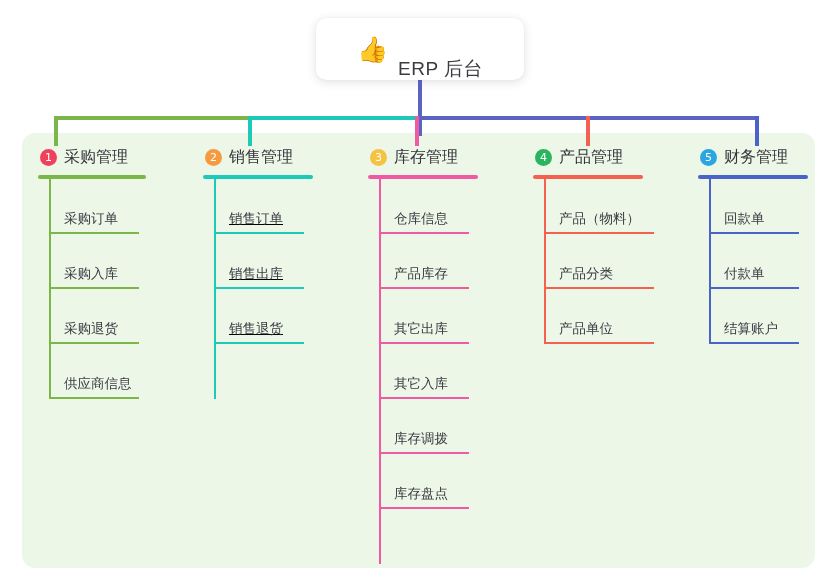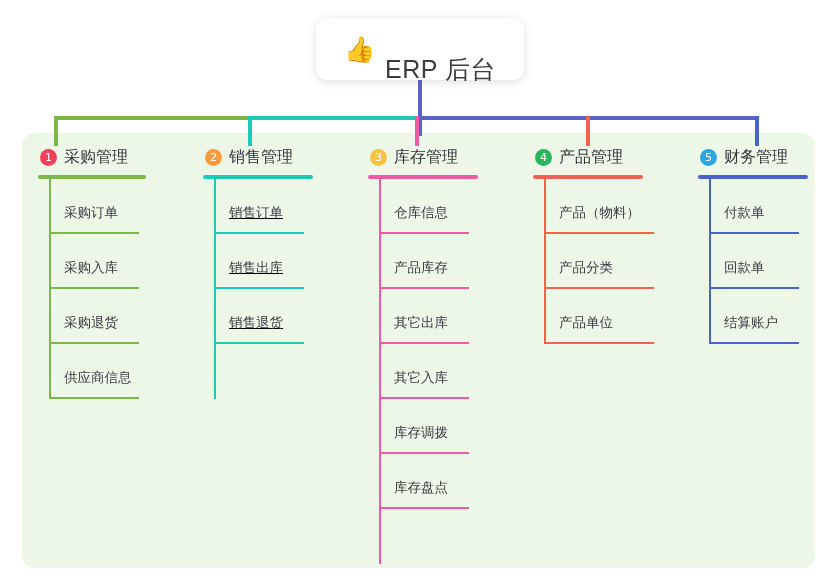--- a/index.html
+++ b/index.html
@@ -20,21 +20,21 @@
     background:#ffffff;
     border-radius:10px;
     box-shadow:0 2px 10px rgba(60,60,70,.16), 0 0 1px rgba(0,0,0,.10);
     display:flex;align-items:center;justify-content:center;
     gap:10px;
     z-index:6;
   }
   .root-emoji{font-size:25px;line-height:1;display:inline-block;
     font-family:"DejaVu Sans",sans-serif;}
   .root-title{
-    font-size:25px;color:#3b3b42;letter-spacing:.5px;white-space:nowrap;margin-top:40px;
+    font-size:19px;color:#3b3b42;letter-spacing:.5px;white-space:nowrap;margin-top:40px;
   }
 
   
   #links{position:absolute;left:0;top:0;width:839px;height:588px;z-index:2;}
 
   
   .panel{
     position:absolute;
     left:22px;top:133px;
     width:793px;height:435px;
@@ -71,21 +71,21 @@
   }
   .item{
     position:relative;
     height:55px;
     display:flex;
     align-items:flex-end;
     box-sizing:border-box;
   }
   .item-label{
     font-size:13.5px;color:#3a3a42;white-space:nowrap;
-    padding-left:26px;padding-bottom:12px;
+    padding-left:26px;padding-bottom:6px;
   }
   .item-rule{
     position:absolute;left:11px;bottom:0;height:2px;
   }
 </style>
 </head>
 <body>
 
 <div id="mindmap">
 
@@ -215,28 +215,28 @@
       </div>
       <div class="col" style="left: 698px;">
         <div class="col-head">
           <span class="badge" style="background: rgb(43, 166, 224);">5</span>
           <span class="col-title">财务管理</span>
         </div>
         <div class="head-rule" style="width: 110px; background: rgb(74, 99, 200);"></div>
         <div class="items" style="height: 165px;">
           <div class="spine" style="background: rgb(74, 99, 200); height: 165px;"></div>
           <div class="item">
+            <span class="item-label">回款单</span>
+            <div class="item-rule" style="width: 90px; background: rgb(74, 99, 200);"></div>
+          </div>
+          <div class="item">
             <span class="item-label">付款单</span>
             <div class="item-rule" style="width: 90px; background: rgb(74, 99, 200);"></div>
           </div>
           <div class="item">
-            <span class="item-label">回款单</span>
-            <div class="item-rule" style="width: 90px; background: rgb(74, 99, 200);"></div>
-          </div>
-          <div class="item">
             <span class="item-label">结算账户</span>
             <div class="item-rule" style="width: 90px; background: rgb(74, 99, 200);"></div>
           </div>
         </div>
       </div>
     </div>
 
 </div>
 
 </body></html>

